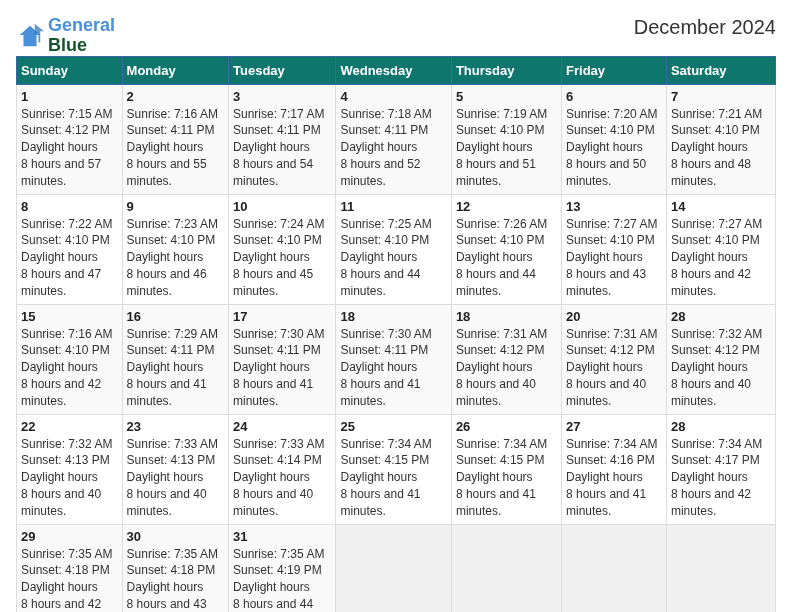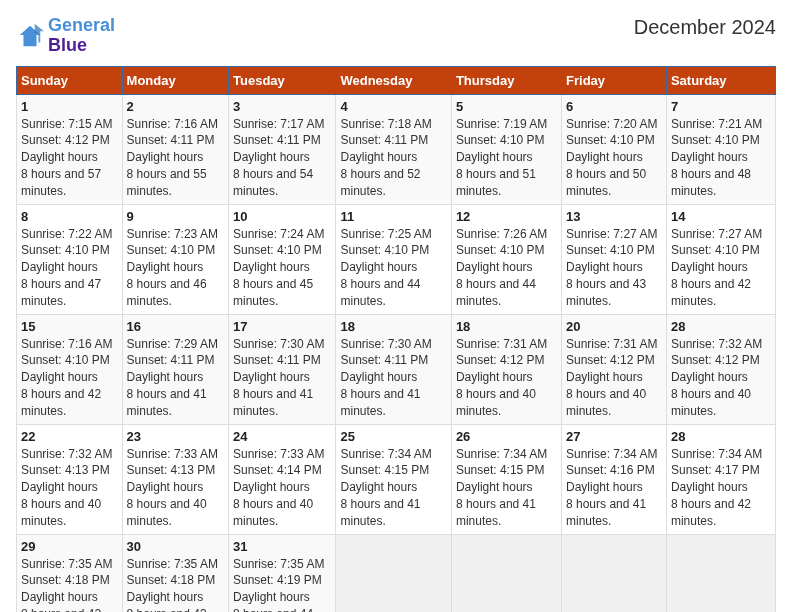--- a/index.html
+++ b/index.html
@@ -7,21 +7,20 @@
       font-family: Arial, sans-serif;
       background: #fff;
       width: 792px;
       min-height: 612px;
       padding: 16px;
     }
     .header {
       display: flex;
       justify-content: space-between;
       align-items: flex-start;
-      margin-bottom: 10px;
     }
     .logo {
       display: flex;
       align-items: center;
       gap: 4px;
     }
     .logo-text {
       font-size: 18px;
       font-weight: bold;
       color: #333;
@@ -42,21 +41,21 @@
       font-size: 14px;
       font-weight: normal;
       color: #555;
     }
     table {
       width: 100%;
       border-collapse: collapse;
       font-size: 11px;
     }
     thead tr th {
-      background-color: #c2410c;
+      background-color: #0f766e;
       color: #fff;
       padding: 6px 4px;
       text-align: left;
       font-size: 13px;
       font-weight: bold;
       border: 1px solid #3a6aa5;
     }
     tbody tr td {
       border: 1px solid #ddd;
       vertical-align: top;
@@ -87,21 +86,21 @@
 <body>
 
 <div class="header">
   <div class="logo">
     <svg class="logo-icon" viewBox="0 0 30 30">
       <polygon points="15,4 26,14 22,14 22,26 8,26 8,14 4,14" fill="#4a90d9"></polygon>
       <polygon points="20,2 30,10 26,10 26,22 24,22 24,12 20,12" fill="#2a70b9" opacity="0.7"></polygon>
     </svg>
     <div class="logo-text">
       <div><span>General</span></div>
-      <div><span style="color:#4c1d95">Blue</span></div>
+      <div><span style="color:#14532d">Blue</span></div>
     </div>
   </div>
   <div class="title-block">
     <h1>December 2024</h1>
   </div>
 </div>
 
 <table>
   <thead>
     <tr id="header-row">

